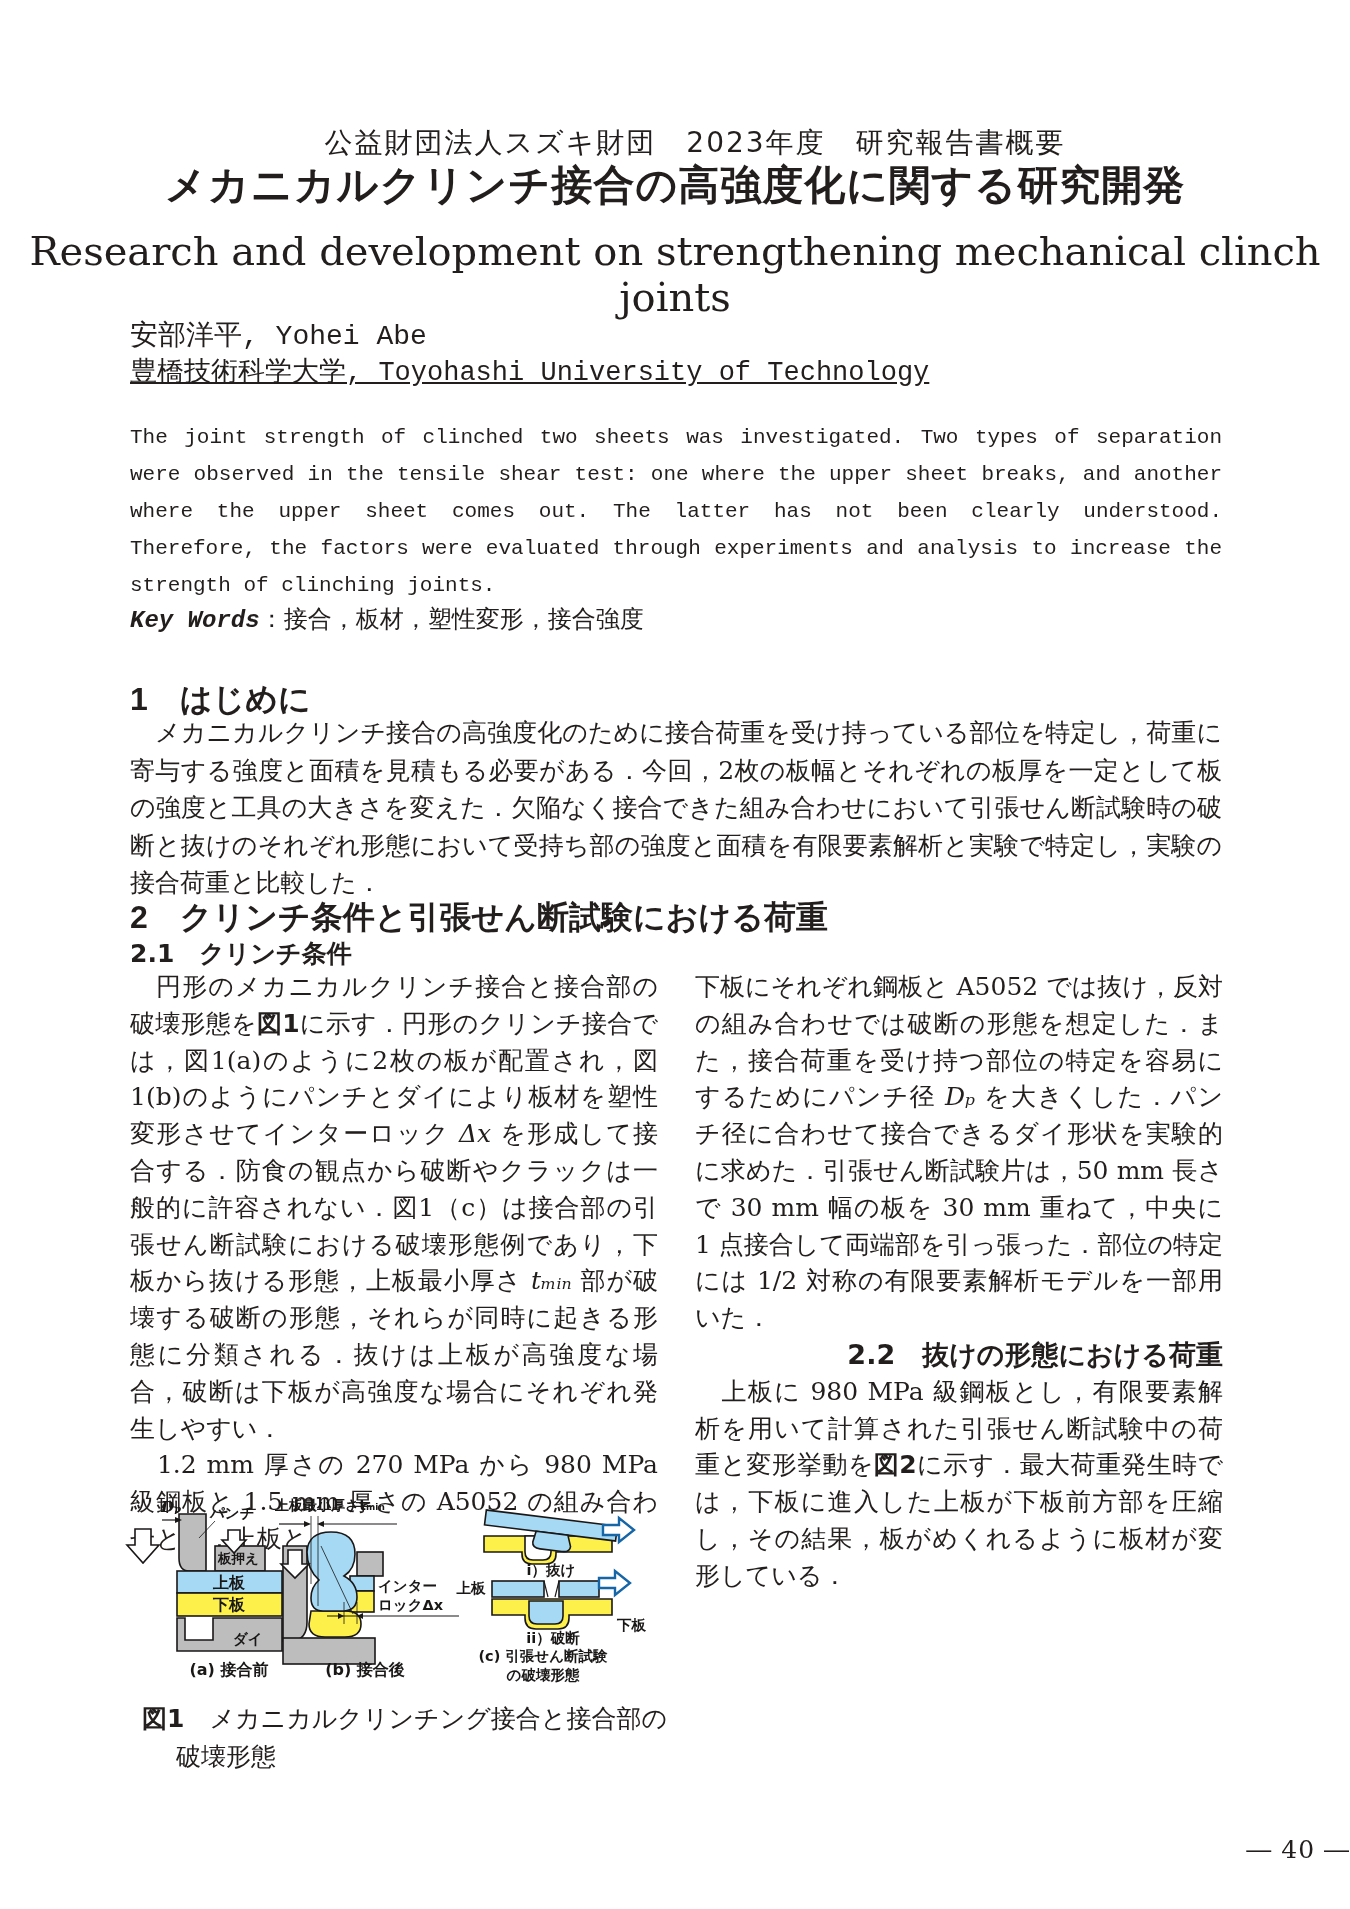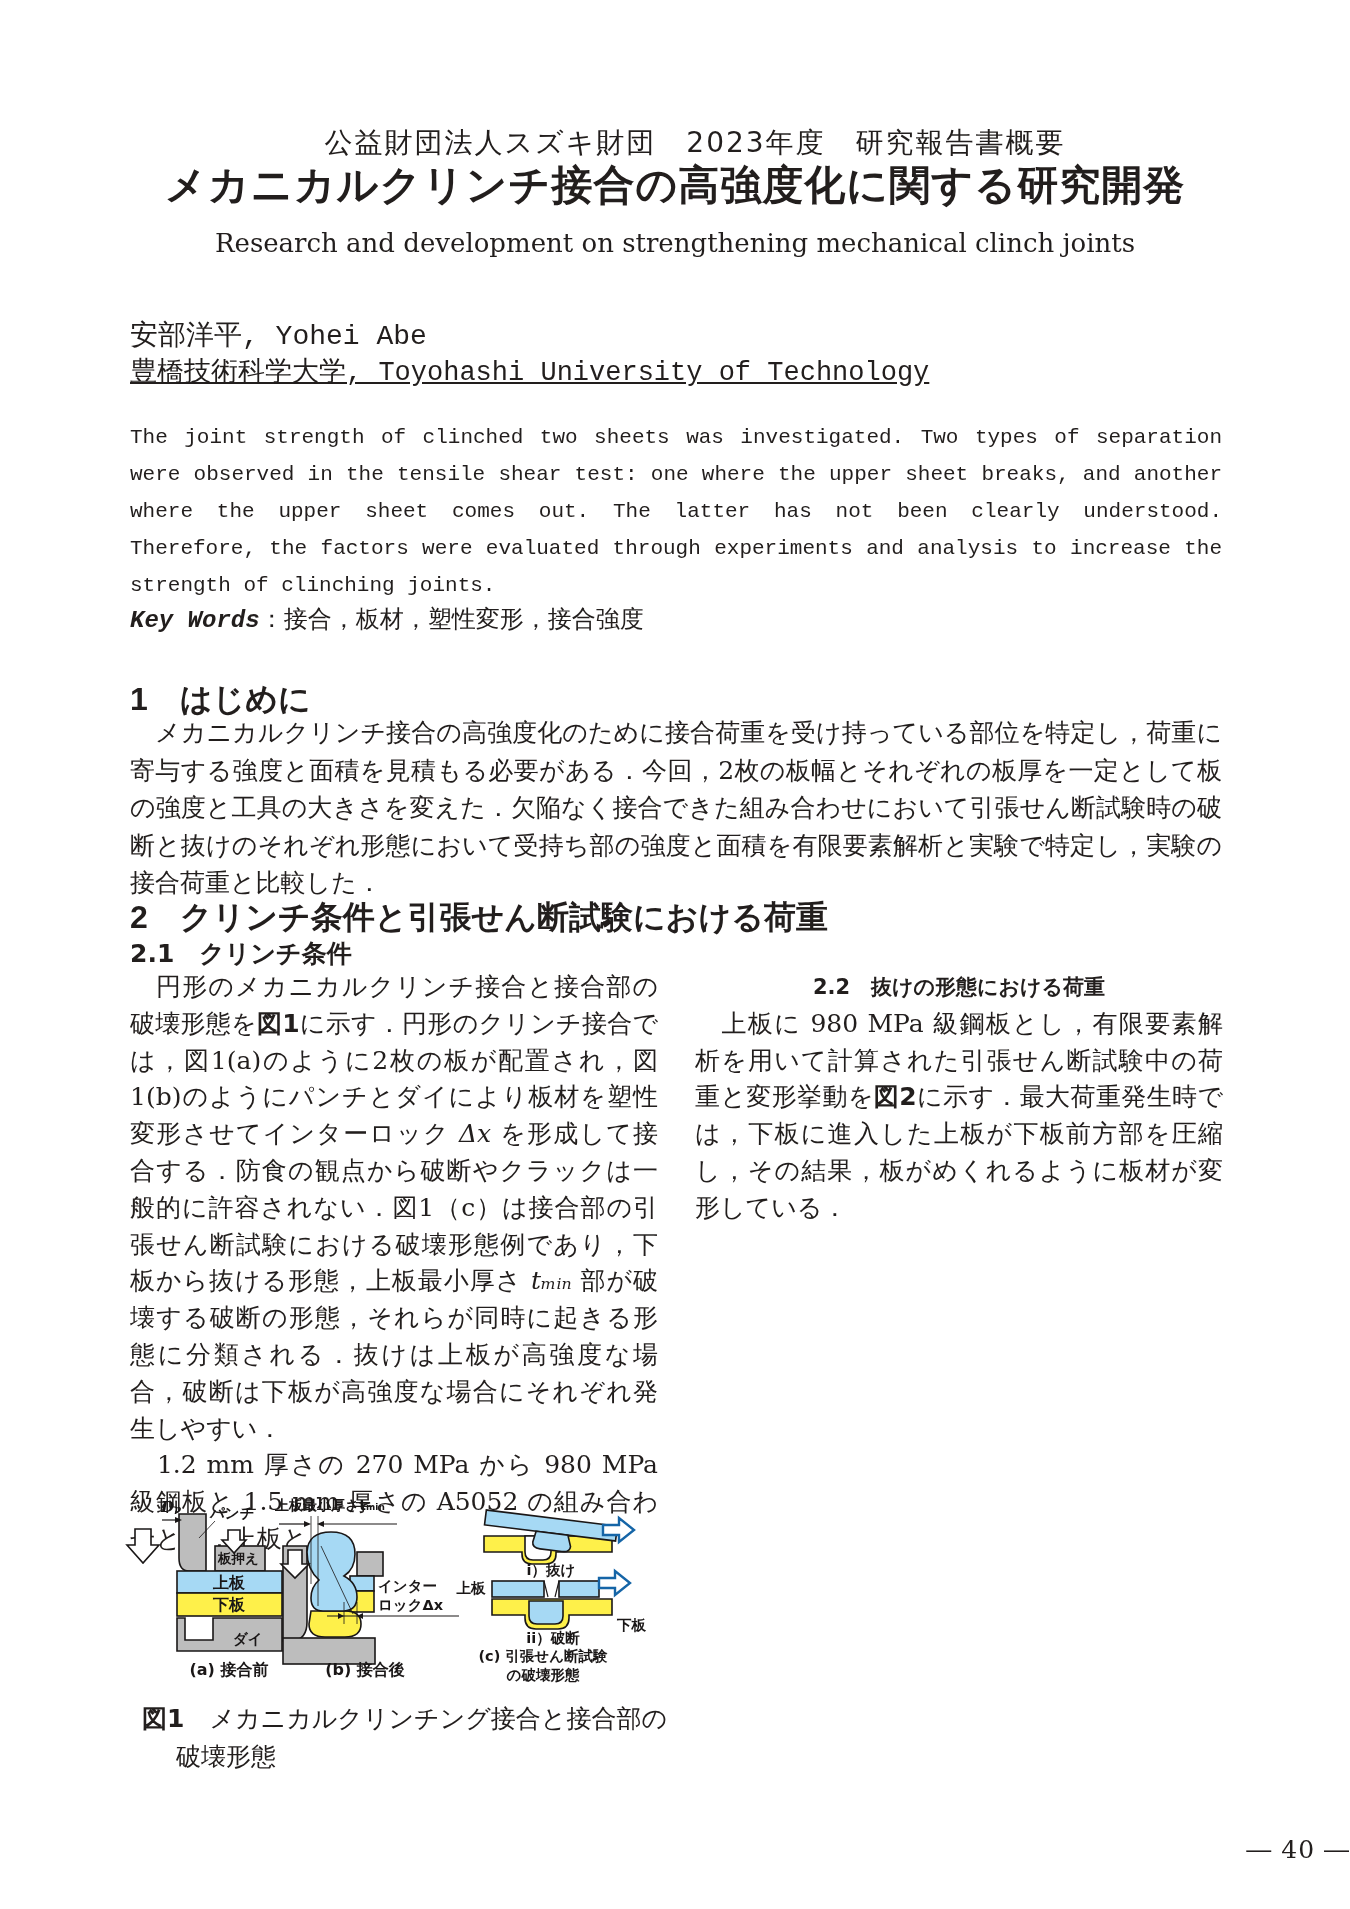--- a/index.html
+++ b/index.html
@@ -9,21 +9,21 @@
     font-family:"DejaVu Serif","Liberation Serif",serif;
   }
   .abs{position:absolute;}
   .sans{font-family:"DejaVu Sans","Liberation Sans",sans-serif;}
   .serif{font-family:"DejaVu Serif","Liberation Serif",serif;}
   .mono{font-family:"Liberation Mono","DejaVu Sans Mono",monospace;}
   .center{left:0;width:100%;text-align:center;}
 
   .header-line{top:124px;font-size:28px;letter-spacing:2px;font-weight:500;padding-left:20px;}
   .title-ja{top:158px;font-size:41px;font-weight:bold;letter-spacing:1px;}
-  .title-en{top:228px;font-size:26px;}
+  .title-en{top:228px;font-size:40px;}
   .author{left:130px;top:316px;font-size:28px;}
   .affiliation{left:130px;top:353px;font-size:27px;text-decoration:underline;}
 
   .abstract{
     left:130px;top:419px;width:1092px;
     font-size:21px;line-height:37px;text-align:justify;
   }
   .keywords{left:130px;top:603px;font-size:24px;}
   .kw-label{font-weight:bold;font-style:italic;font-family:"Liberation Mono","DejaVu Sans Mono",monospace;}
 
@@ -34,21 +34,21 @@
     left:130px;top:714px;width:1092px;
     font-size:25px;line-height:37.5px;text-align:justify;
   }
   .s2-heading{left:130px;top:896px;}
   .s21-heading{left:130px;top:937px;}
 
   .col{top:969px;width:528px;font-size:25px;line-height:36.8px;text-align:justify;}
   .col-left{left:130px;}
   .col-right{left:695px;}
   .col p{margin:0;padding:0;}
-  .col .h-inline{font-size:21px;line-height:36.8px;text-align:center;}
+  .col .h-inline{font-size:27px;line-height:36.8px;text-align:right;}
 
   .seg-bold{font-weight:bold;font-family:"DejaVu Sans","Liberation Sans",sans-serif;}
   .seg-italic{font-style:italic;}
 
   .fig-svg{left:106px;top:1494px;width:542px;height:192px;}
   .fig-caption-1{left:142px;top:1702px;font-size:25px;white-space:nowrap;}
   .fig-caption-2{left:176px;top:1740px;font-size:25px;}
 
   .page-number{top:1835px;font-size:25px;letter-spacing:1px;text-align:right;}
 
@@ -81,20 +81,21 @@
 
 <div class="abs h-major s2-heading">2　クリンチ条件と引張せん断試験における荷重</div>
 <div class="abs h-minor s21-heading">2.1　クリンチ条件</div>
 
 <div class="abs col col-left">
   <p><span>　円形のメカニカルクリンチ接合と接合部の破壊形態を</span><span class="seg-bold">図1</span><span>に示す．円形のクリンチ接合では，図1(a)のように2枚の板が配置され，図1(b)のようにパンチとダイにより板材を塑性変形させてインターロック </span><span class="seg-italic">Δx</span><span> を形成して接合する．防食の観点から破断やクラックは一般的に許容されない．図1（c）は接合部の引張せん断試験における破壊形態例であり，下板から抜ける形態，上板最小厚さ </span><span class="seg-italic">tₘᵢₙ</span><span> 部が破壊する破断の形態，それらが同時に起きる形態に分類される．抜けは上板が高強度な場合，破断は下板が高強度な場合にそれぞれ発生しやすい．</span></p>
   <p><span>　1.2 mm 厚さの 270 MPa から 980 MPa 級鋼板と 1.5 mm 厚さの A5052 の組み合わせとし，上板と</span></p>
 </div>
 
 <div class="abs col col-right">
+  <p><span>下板にそれぞれ鋼板と A5052 では抜け，反対の組み合わせでは破断の形態を想定した．また，接合荷重を受け持つ部位の特定を容易にするためにパンチ径 </span><span class="seg-italic">Dₚ</span><span> を大きくした．パンチ径に合わせて接合できるダイ形状を実験的に求めた．引張せん断試験片は，50 mm 長さで 30 mm 幅の板を 30 mm 重ねて，中央に 1 点接合して両端部を引っ張った．部位の特定には 1/2 対称の有限要素解析モデルを一部用いた．</span></p>
   <p class="h-inline h-minor">2.2　抜けの形態における荷重</p>
   <p><span>　上板に 980 MPa 級鋼板とし，有限要素解析を用いて計算された引張せん断試験中の荷重と変形挙動を</span><span class="seg-bold">図2</span><span>に示す．最大荷重発生時では，下板に進入した上板が下板前方部を圧縮し，その結果，板がめくれるように板材が変形している．</span></p>
 </div>
 
 <svg class="abs fig-svg" viewBox="0 0 540 192" xmlns="http://www.w3.org/2000/svg">
 
   <g>
     <path class="shape" d="M72,20 H99 V77 H82 Q72,77 72,64 Z" fill="#bdbdbd"></path>
     <rect class="shape" x="108" y="52" width="50" height="25" fill="#bdbdbd"></rect>
     <rect class="shape" x="70" y="77" width="105" height="22" fill="#a6d9f4"></rect>

